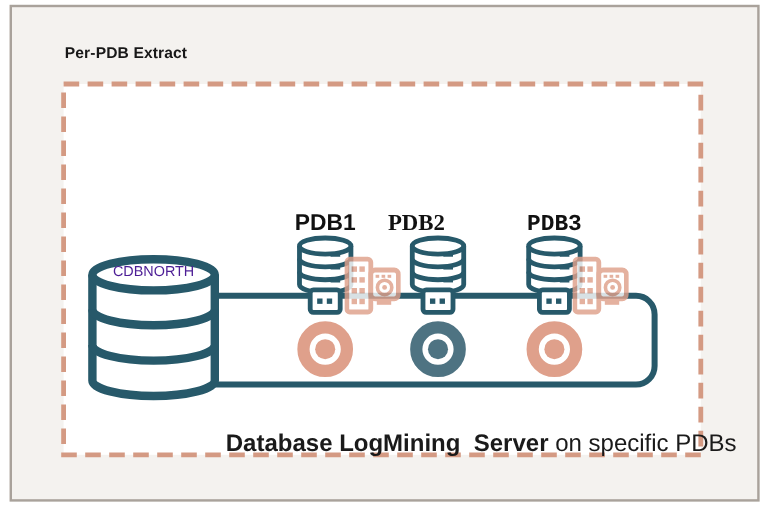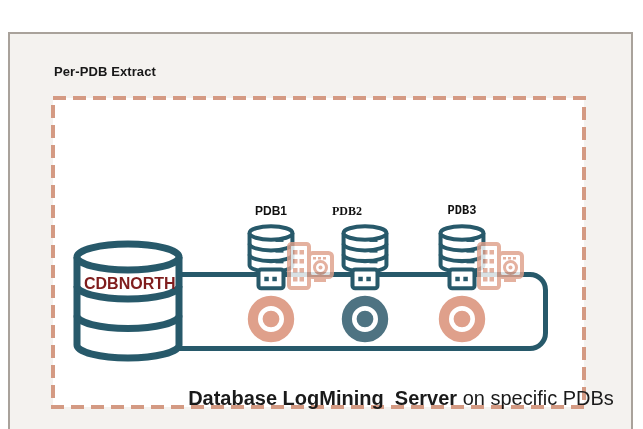--- a/index.html
+++ b/index.html
@@ -1,42 +1,42 @@
 <!DOCTYPE html>
 <html><head>
 <meta charset="utf-8">
 <style>
   html,body{margin:0;padding:0;}
   body{
     width:643px;height:429px;position:relative;background:#ffffff;
     font-family:"Liberation Sans", sans-serif;overflow:hidden;
   }
-  .abs{position:absolute;margin-top:28px;}
+  .abs{position:absolute;}
   #window-frame{
     left:8px;top:4px;width:625px;height:414px;
     border:2px solid currentColor;box-sizing:border-box;
   }
   #diagram-title{
     left:54px;top:36px;font-size:13px;font-weight:bold;color:#181818;
     letter-spacing:0.1px;
   }
   #dashed-boundary{left:50px;top:66px;}
   #logmining-band{
     left:128px;top:244px;width:420px;height:79px;
     border:5px solid currentColor;border-radius:18px;box-sizing:border-box;
     background:transparent;
   }
   #cdb-group{left:70px;top:212px;width:116px;height:125px;}
   #cdb-label{
     left:14px;top:7px;width:88px;text-align:center;
-    font-size:16px;font-weight:bold;color:#7f1d1d;white-space:nowrap;
+    font-size:12px;font-weight:normal;color:#4c1d95;white-space:nowrap;
   }
   .pdb-label{
     width:70px;top:176px;text-align:center;
-    font-size:12px;font-weight:bold;color:#111;
+    font-size:19px;font-weight:bold;color:#111;
   }
   .caption{left:177px;top:336px;font-size:20px;color:#1a1a1a;white-space:pre;}
   .caption .cap-bold{font-weight:bold;}
   svg{display:block;}
   .extract-icon svg{opacity:0.82;}
 </style>
 </head>
 <body>
 
 <div id="window-frame" class="abs" style="color: rgb(169, 162, 155); background: rgb(244, 242, 239);"></div>

